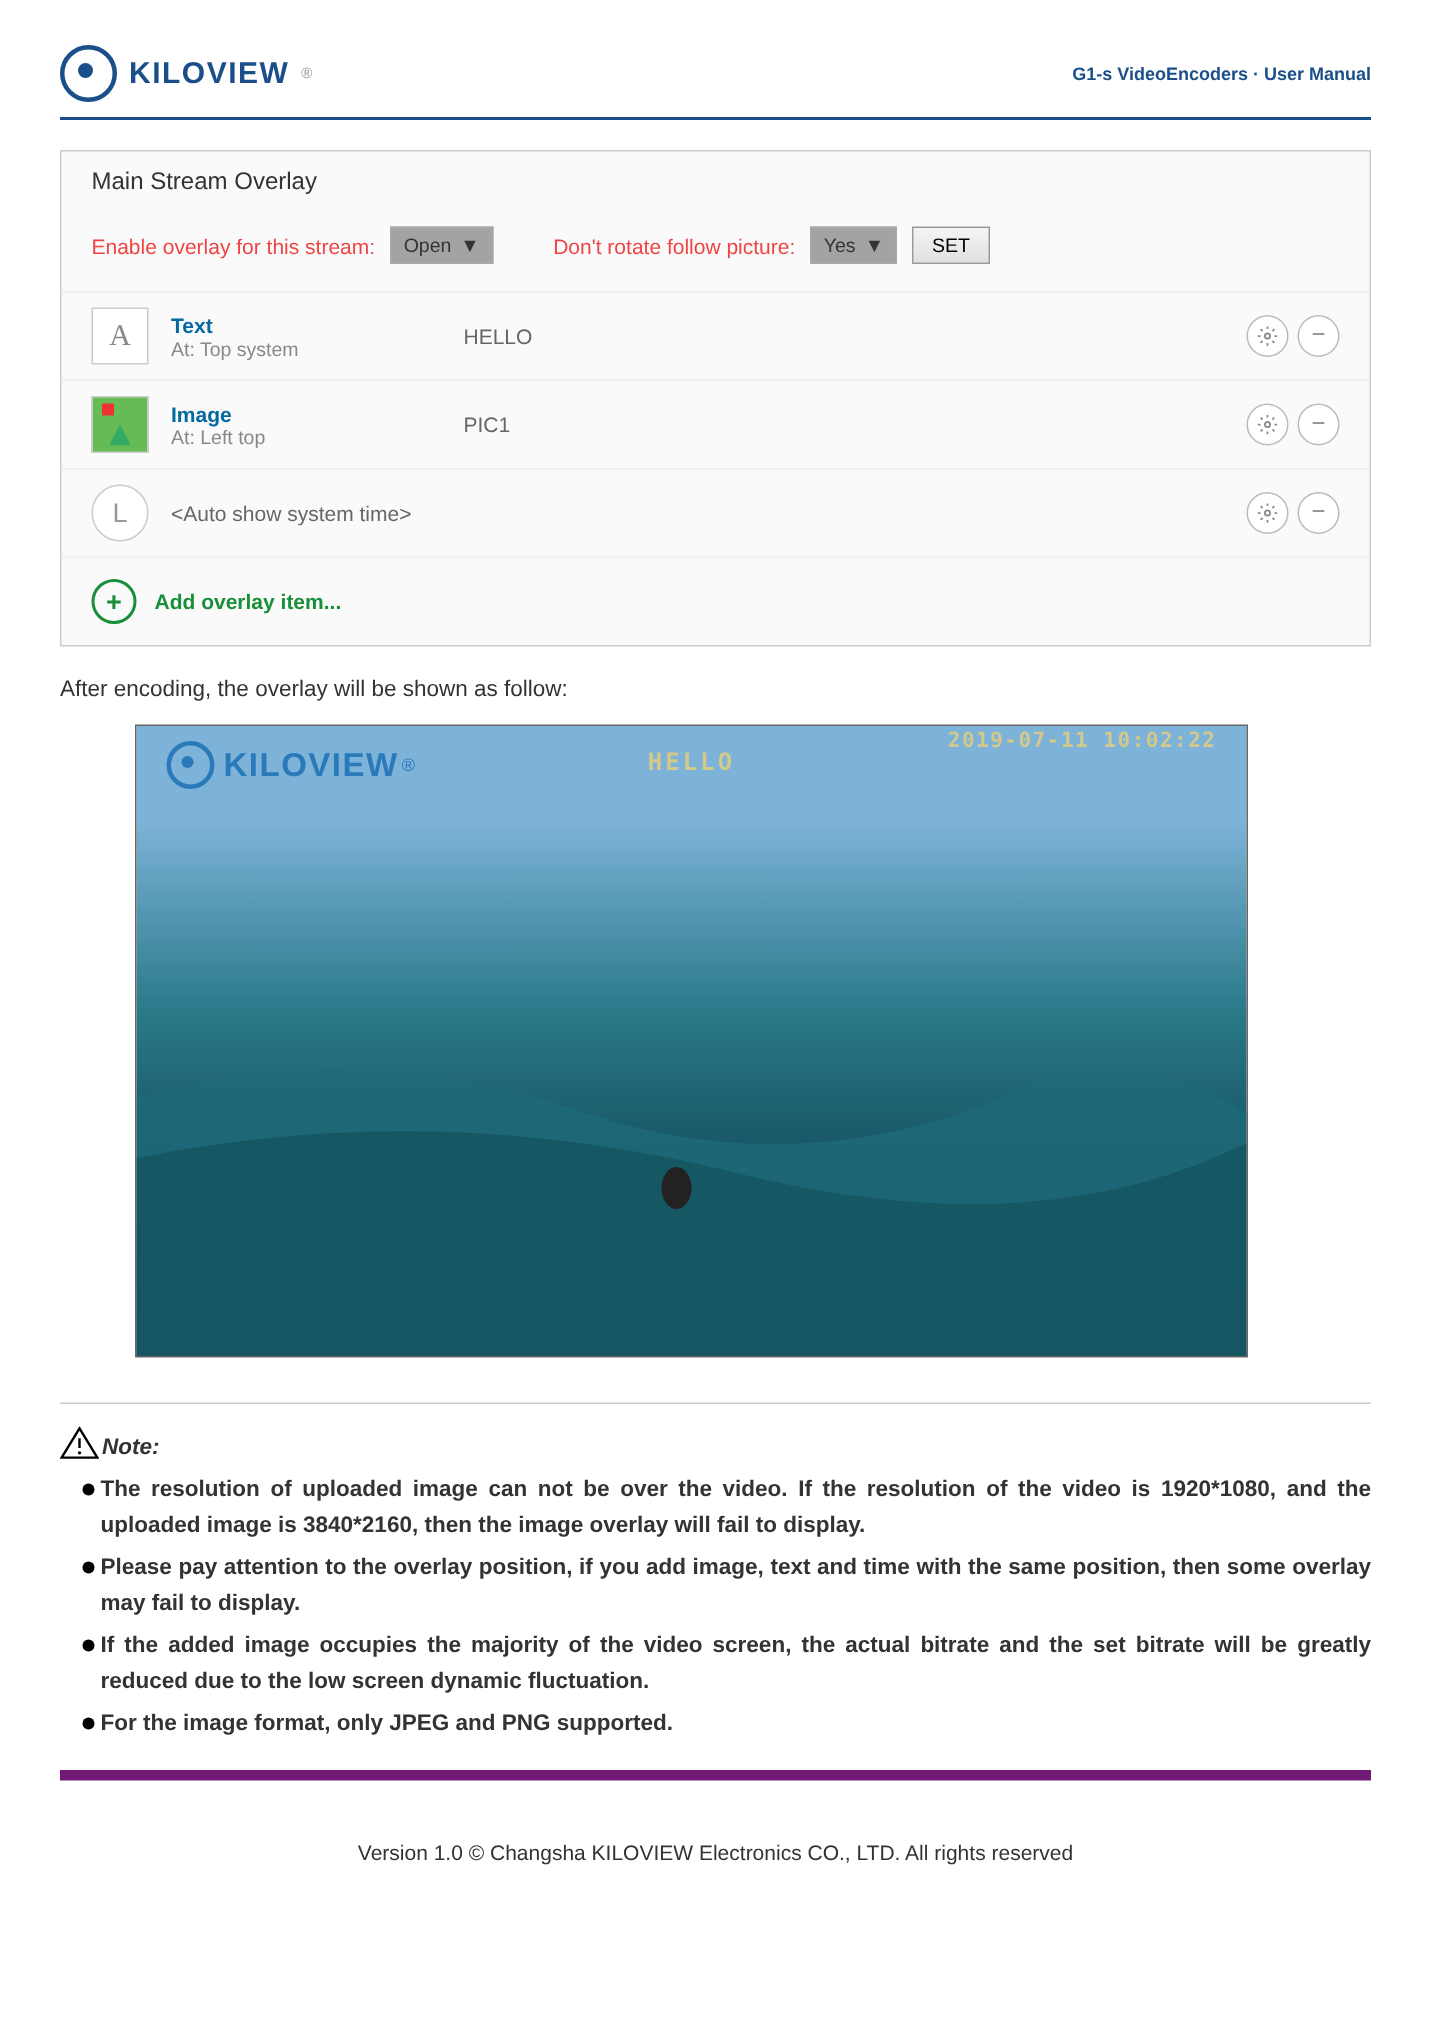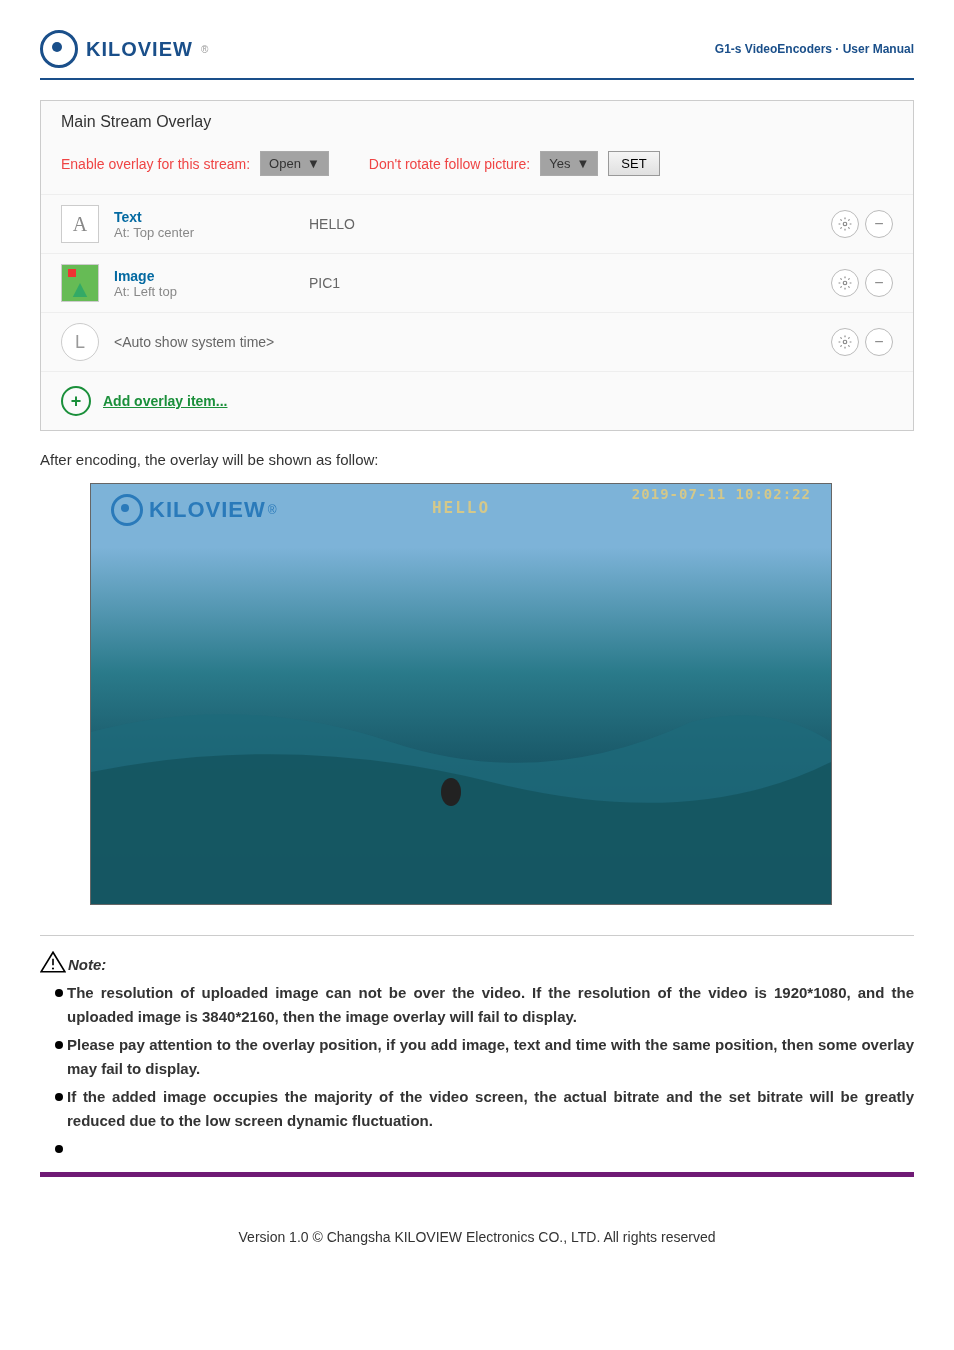--- a/index.html
+++ b/index.html
@@ -191,21 +191,20 @@
       display: flex;
       align-items: center;
       justify-content: center;
       color: #1a8f3a;
       font-weight: bold;
       font-size: 18px;
     }
     .add-link {
       color: #1a8f3a;
       font-weight: bold;
-      text-decoration: underline;
       font-size: 14px;
     }
     .body-text {
       font-size: 15px;
       margin: 10px 0 15px 0;
     }
     .preview {
       width: 740px;
       height: 420px;
       margin: 0 auto 30px 50px;
@@ -268,21 +267,21 @@
     }
     .wave {
       position: absolute;
       bottom: 0;
       left: 0;
       right: 0;
       height: 60%;
     }
     .note-section {
       border-top: 1px solid #ccc;
-      border-bottom: 5px solid #701a75;
+      border-bottom: 7px solid #701a75;
       padding: 15px 0;
       margin-top: 20px;
     }
     .note-header {
       display: flex;
       align-items: flex-end;
       gap: 2px;
       margin-bottom: 8px;
     }
     .warning-icon {
@@ -313,21 +312,21 @@
       width: 8px;
       height: 8px;
       background: #000;
       border-radius: 50%;
       margin-top: 8px;
       margin-left: 15px;
     }
     .footer {
       text-align: center;
       font-size: 14px;
-      margin-top: 52px;
+      margin-top: 40px;
     }
   </style>
 </head>
 <body>
 
 <div class="page">
   <div class="header">
     <div class="logo">
       <div class="logo-mark"></div>
       <span class="logo-text">KILOVIEW</span>
@@ -351,21 +350,21 @@
         <span>Yes</span>
         <span>▼</span>
       </span>
       <button class="set-btn">SET</button>
     </div>
 
     <div class="overlay-item">
       <div class="overlay-icon text-a">A</div>
       <div class="overlay-info">
         <div class="overlay-type">Text</div>
-        <div class="overlay-position">At: Top center</div>
+        <div class="overlay-position">At: Top system</div>
       </div>
       <div class="overlay-value">HELLO</div>
       <div class="overlay-actions">
         <div class="circle-btn">
           <svg width="14" height="14" viewBox="0 0 24 24" fill="none" stroke="#888" stroke-width="2">
               <circle cx="12" cy="12" r="3"></circle>
               <path d="M12 1v3m0 16v3M4.2 4.2l2.1 2.1m11.4 11.4l2.1 2.1M1 12h3m16 0h3M4.2 19.8l2.1-2.1m11.4-11.4l2.1-2.1"></path>
             </svg>
         </div>
         <div class="circle-btn">−</div>
@@ -444,18 +443,19 @@
       <li>
           <span class="bullet"></span>
           <span>Please pay attention to the overlay position, if you add image, text and time with the same position, then some overlay may fail to display.</span>
         </li>
       <li>
           <span class="bullet"></span>
           <span>If the added image occupies the majority of the video screen, the actual bitrate and the set bitrate will be greatly reduced due to the low screen dynamic fluctuation.</span>
         </li>
       <li>
           <span class="bullet"></span>
+          <span>For the image format, only JPEG and PNG supported.</span>
         </li>
     </ul>
   </div>
 
   <div class="footer">Version 1.0 © Changsha KILOVIEW Electronics CO., LTD. All rights reserved</div>
 </div>
 
 </body></html>

